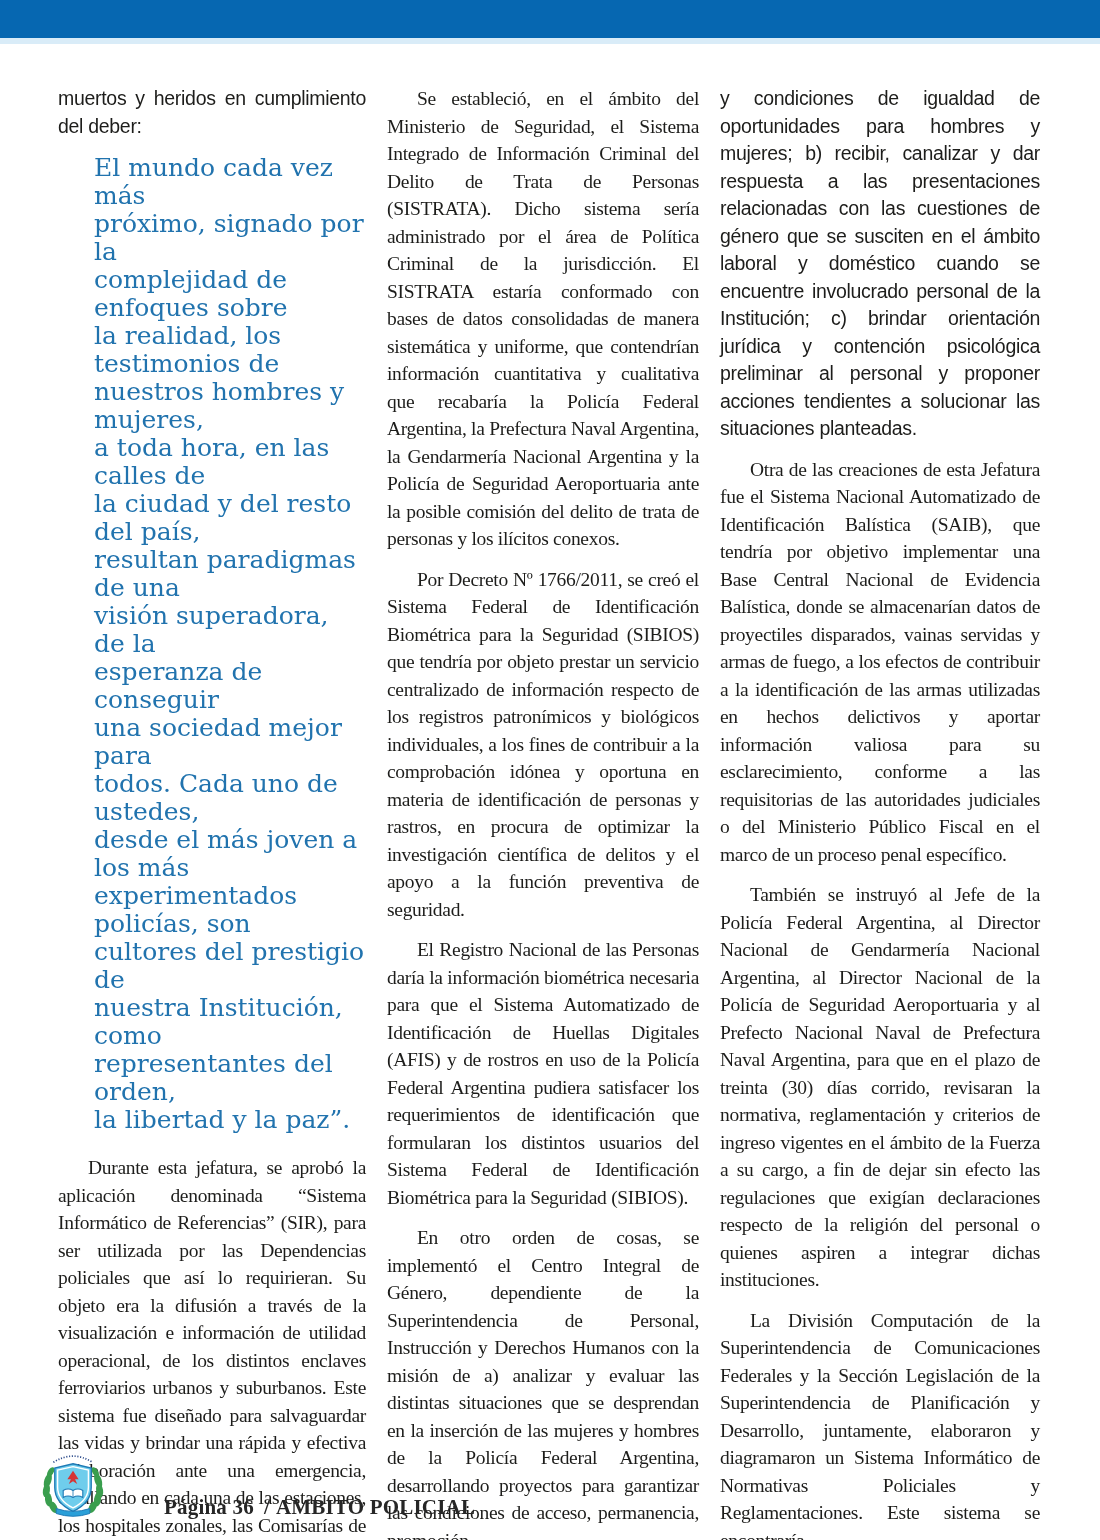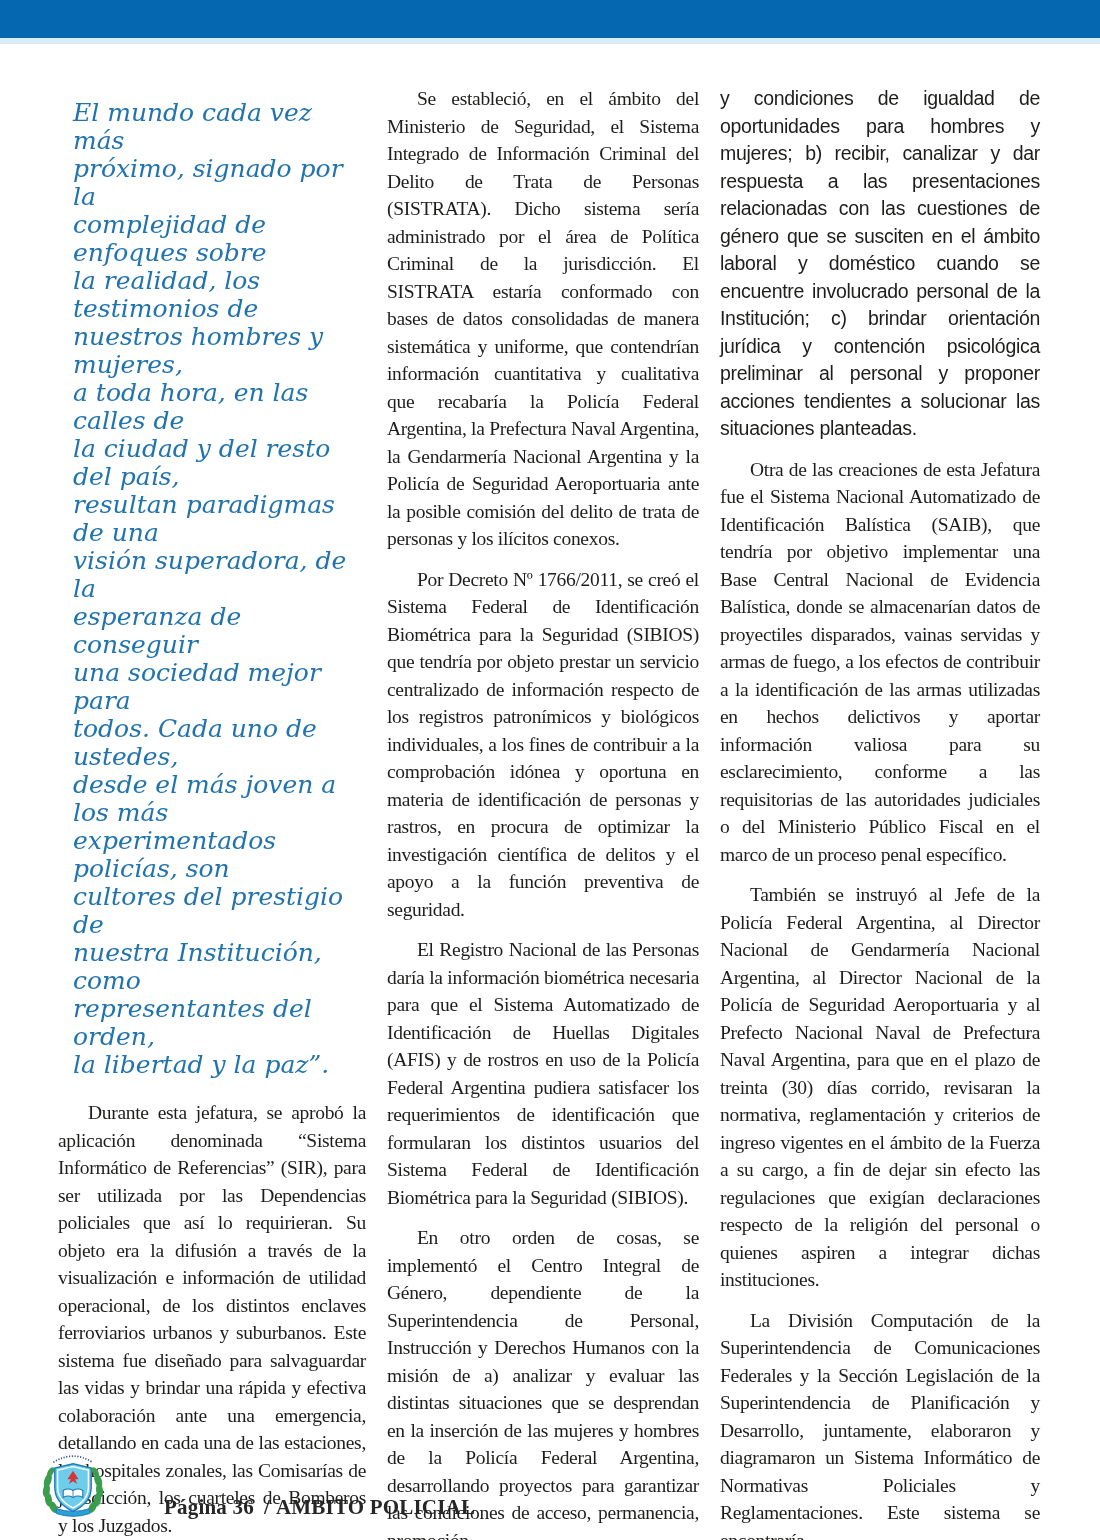--- a/index.html
+++ b/index.html
@@ -32,25 +32,24 @@
     font-size:19.5px;
     line-height:27.5px;
     letter-spacing:-0.3px;
     text-align:justify;
     text-justify:inter-word;
   }
   .body-p.indent{text-indent:30px;font-family:Liberation Serif, serif;}
   .body-p.no-indent{text-indent:0;}
   .quote{
     font-family:"DejaVu Serif","Liberation Serif",serif;
-    font-style:italic;
     color:#2173ae;
     font-size:25px;
     line-height:28px;
-    margin:14px 0 20px 15px;
+    margin:14px 0 20px 36px;
     white-space:pre-line;
   }
   .footer{
     position:absolute;
     left:38px;top:1444px;
     display:flex;
     align-items:flex-end;
     gap:40px;
   }
   .crest{width:70px;height:76px;}
@@ -66,20 +65,21 @@
 </style>
 </head>
 <body>
 
 <div class="header-bar"></div>
 <div class="header-strip"></div>
 
 <div class="columns">
 
   <div class="col">
+    <p class="body-p no-indent">muertos y heridos en cumplimiento del deber:</p>
     <div class="quote">El mundo cada vez más
 próximo, signado por la
 complejidad de enfoques sobre
 la realidad, los testimonios de
 nuestros hombres y mujeres,
 a toda hora, en las calles de
 la ciudad y del resto del país,
 resultan paradigmas de una
 visión  superadora, de la
 esperanza de conseguir

